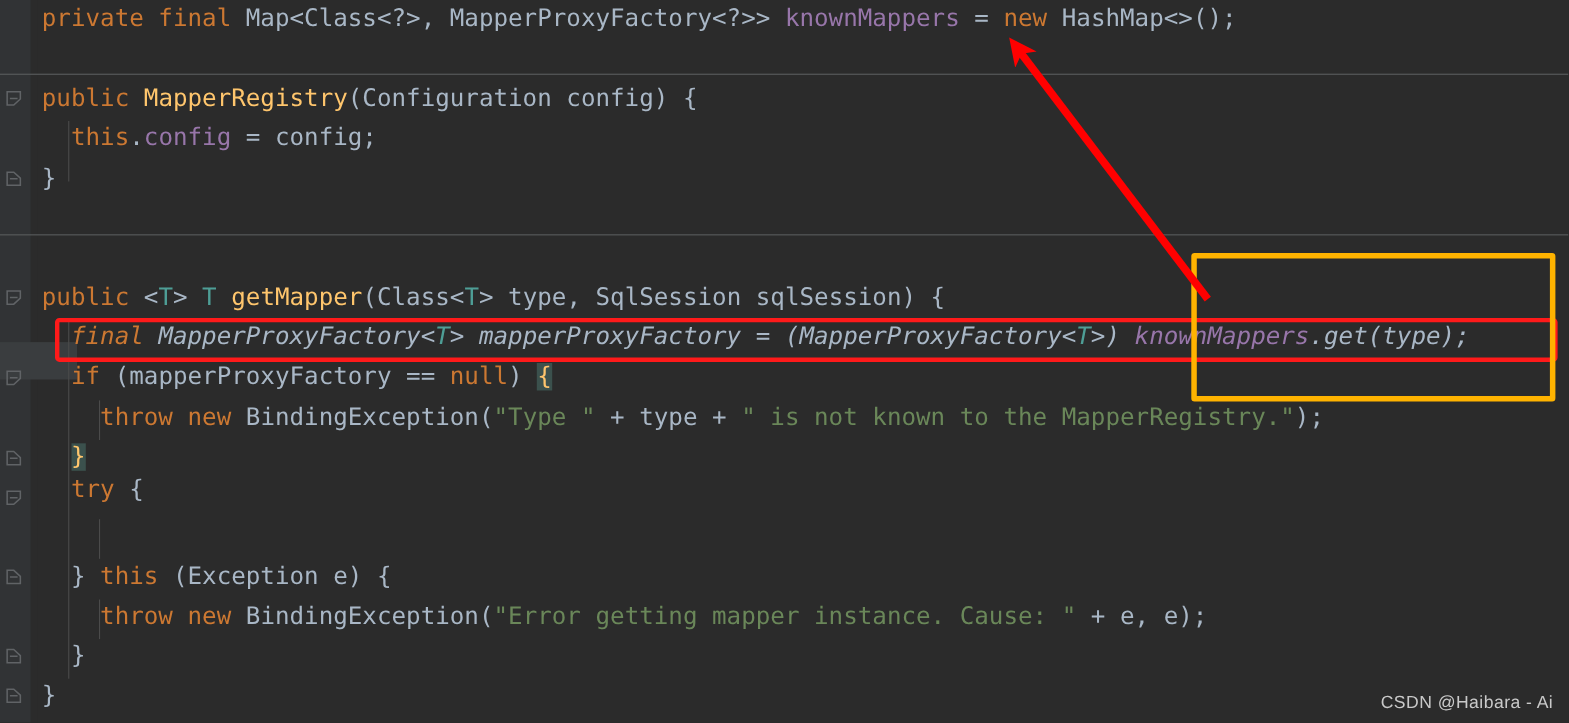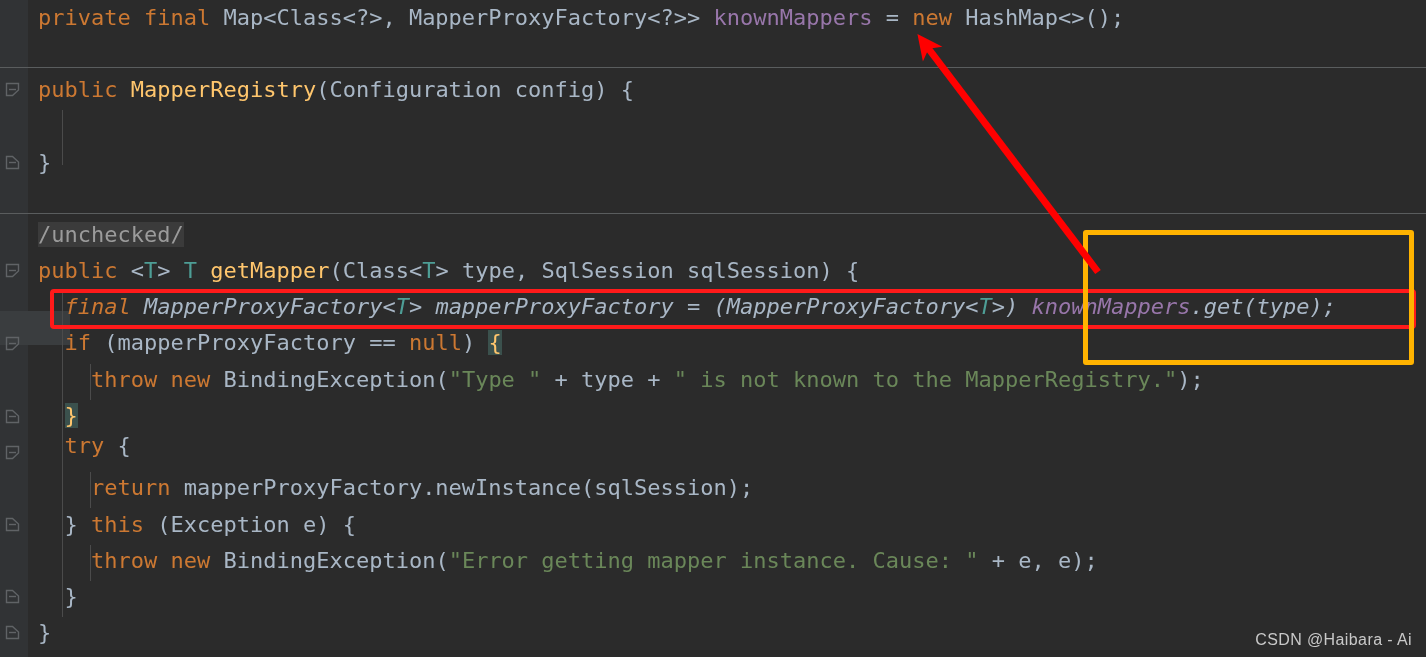--- a/index.html
+++ b/index.html
@@ -192,29 +192,28 @@
 
   <div class="indent" style="left:62px; top:110px;  height:55px;"></div>
   <div class="indent" style="left:62px; top:292px;  height:325px;"></div>
   <div class="indent" style="left:90px; top:364px;  height:36px;"></div>
   <div class="indent" style="left:90px; top:472px;  height:36px;"></div>
   <div class="indent" style="left:90px; top:545px;  height:36px;"></div>
 
   <div class="code">
     <div class="line" style="top:0px;"><span class="kw">private</span><span class="plain"> </span><span class="kw">final</span><span class="plain"> Map&lt;Class&lt;?&gt;, MapperProxyFactory&lt;?&gt;&gt; </span><span class="fld">knownMappers</span><span class="plain"> = </span><span class="kw">new</span><span class="plain"> HashMap&lt;&gt;();</span></div>
     <div class="line" style="top:72px;"><span class="kw">public</span><span class="plain"> </span><span class="mth">MapperRegistry</span><span class="plain">(Configuration config) {</span></div>
+    <div class="line" style="top:108px;"><span class="plain">  </span><span class="kw">this</span><span class="plain">.</span><span class="fld">config</span><span class="plain"> = config;</span></div>
     <div class="line" style="top:145px;"><span class="plain">}</span></div>
-    <div class="line" style="top:217px;"><span class="cmt cmt-bg">/unchecked/</span></div>
     <div class="line" style="top:253px;"><span class="kw">public</span><span class="plain"> &lt;</span><span class="typ">T</span><span class="plain">&gt; </span><span class="typ">T</span><span class="plain"> </span><span class="mth">getMapper</span><span class="plain">(Class&lt;</span><span class="typ">T</span><span class="plain">&gt; type, SqlSession sqlSession) {</span></div>
     <div class="line" style="top:289px;font-style:italic;"><span class="plain">  </span><span class="kw">final</span><span class="plain"> MapperProxyFactory&lt;</span><span class="typ">T</span><span class="plain">&gt; mapperProxyFactory = (MapperProxyFactory&lt;</span><span class="typ">T</span><span class="plain">&gt;) </span><span class="fld">knownMappers</span><span class="plain">.get(type);</span></div>
     <div class="line" style="top:325px;"><span class="plain">  </span><span class="kw">if</span><span class="plain"> (mapperProxyFactory == </span><span class="kw">null</span><span class="plain">) </span><span class="brace-hl">{</span></div>
     <div class="line" style="top:362px;"><span class="plain">    </span><span class="kw">throw</span><span class="plain"> </span><span class="kw">new</span><span class="plain"> BindingException(</span><span class="str">"Type "</span><span class="plain"> + type + </span><span class="str">" is not known to the MapperRegistry."</span><span class="plain">);</span></div>
     <div class="line" style="top:398px;"><span class="plain">  </span><span class="brace-hl">}</span></div>
     <div class="line" style="top:428px;"><span class="plain">  </span><span class="kw">try</span><span class="plain"> {</span></div>
-    <div class="line" style="top:470px;"><span class="plain">    </span><span class="kw">return</span><span class="plain"> mapperProxyFactory.newInstance(sqlSession);</span></div>
     <div class="line" style="top:507px;"><span class="plain">  } </span><span class="kw">this</span><span class="plain"> (Exception e) {</span></div>
     <div class="line" style="top:543px;"><span class="plain">    </span><span class="kw">throw</span><span class="plain"> </span><span class="kw">new</span><span class="plain"> BindingException(</span><span class="str">"Error getting mapper instance. Cause: "</span><span class="plain"> + e, e);</span></div>
     <div class="line" style="top:579px;"><span class="plain">  }</span></div>
     <div class="line" style="top:615px;"><span class="plain">}</span></div>
   </div>
 
   <div class="red-box" style="left:50px; top:289px; width:1366px; height:40px;"></div>
 
   <div class="orange-box" style="left:1083px; top:230px; width:331px; height:135px;"></div>
 

